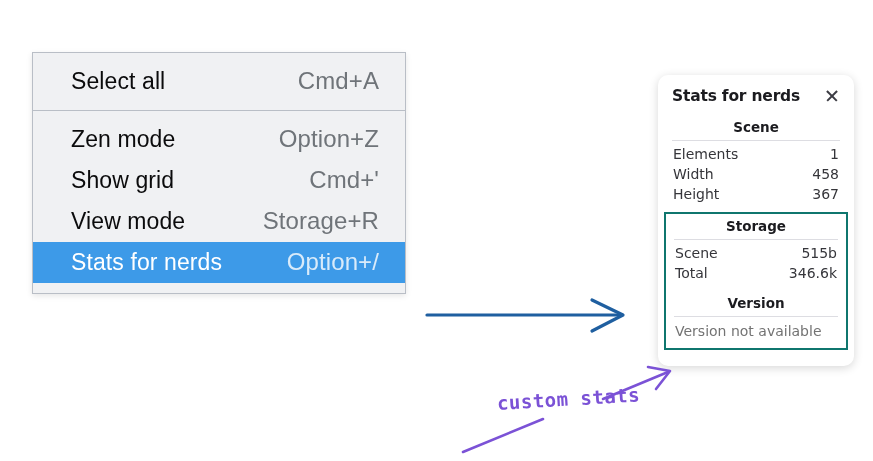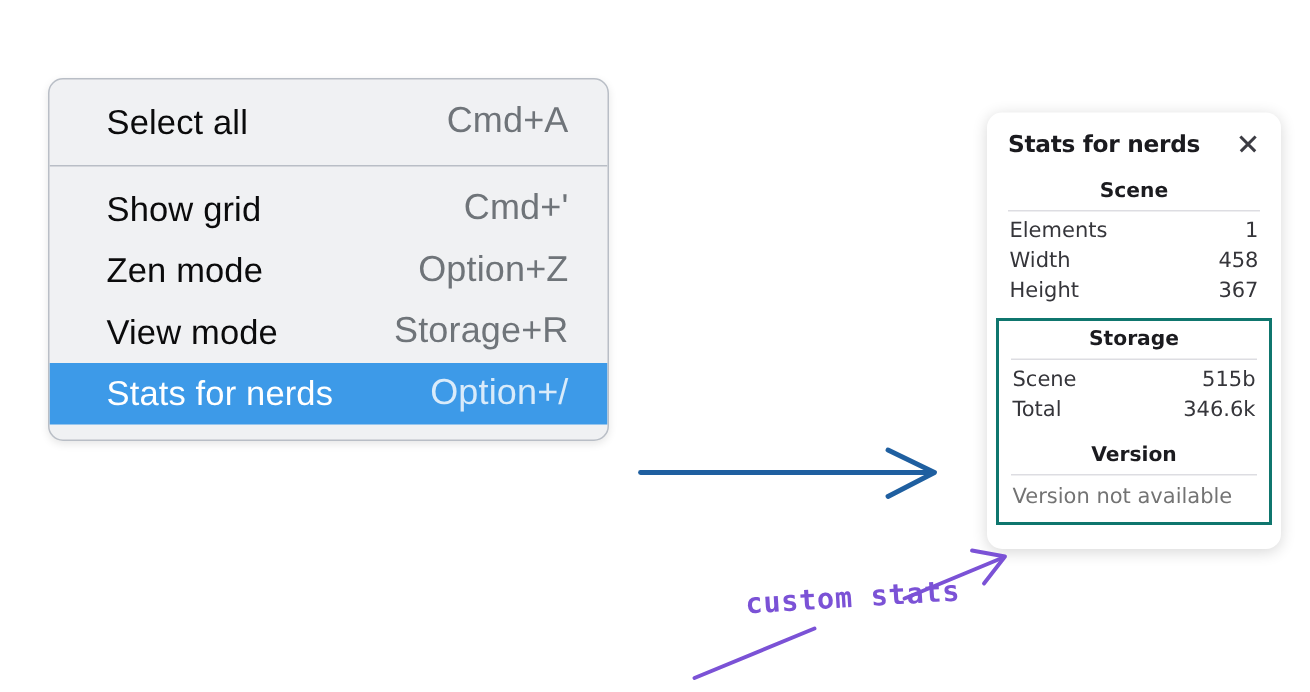--- a/index.html
+++ b/index.html
@@ -17,21 +17,21 @@
   }
 
   
   .context-menu {
     position: absolute;
     left: 32px;
     top: 52px;
     width: 374px;
     background: #f0f1f3;
     border: 1px solid #b9bec6;
-    border-radius: 10px;
+    border-radius: 0;
     box-shadow: 0 2px 6px rgba(0,0,0,0.10);
     overflow: hidden;
     padding-top: 8px;
     padding-bottom: 10px;
     box-sizing: border-box;
   }
   .menu-group {
     padding: 0;
   }
   .menu-sep {
@@ -188,26 +188,26 @@
     <div class="menu-item">
       <span class="label">Select all</span>
       <span class="shortcut">Cmd+A</span>
     </div>
   </div>
 
   <div class="menu-sep"></div>
 
   <div class="menu-group">
     <div class="menu-item">
+      <span class="label">Zen mode</span>
+      <span class="shortcut">Option+Z</span>
+    </div>
+    <div class="menu-item">
       <span class="label">Show grid</span>
       <span class="shortcut">Cmd+'</span>
-    </div>
-    <div class="menu-item">
-      <span class="label">Zen mode</span>
-      <span class="shortcut">Option+Z</span>
     </div>
     <div class="menu-item">
       <span class="label">View mode</span>
       <span class="shortcut">Storage+R</span>
     </div>
     <div class="menu-item selected">
       <span class="label">Stats for nerds</span>
       <span class="shortcut">Option+/</span>
     </div>
   </div>

